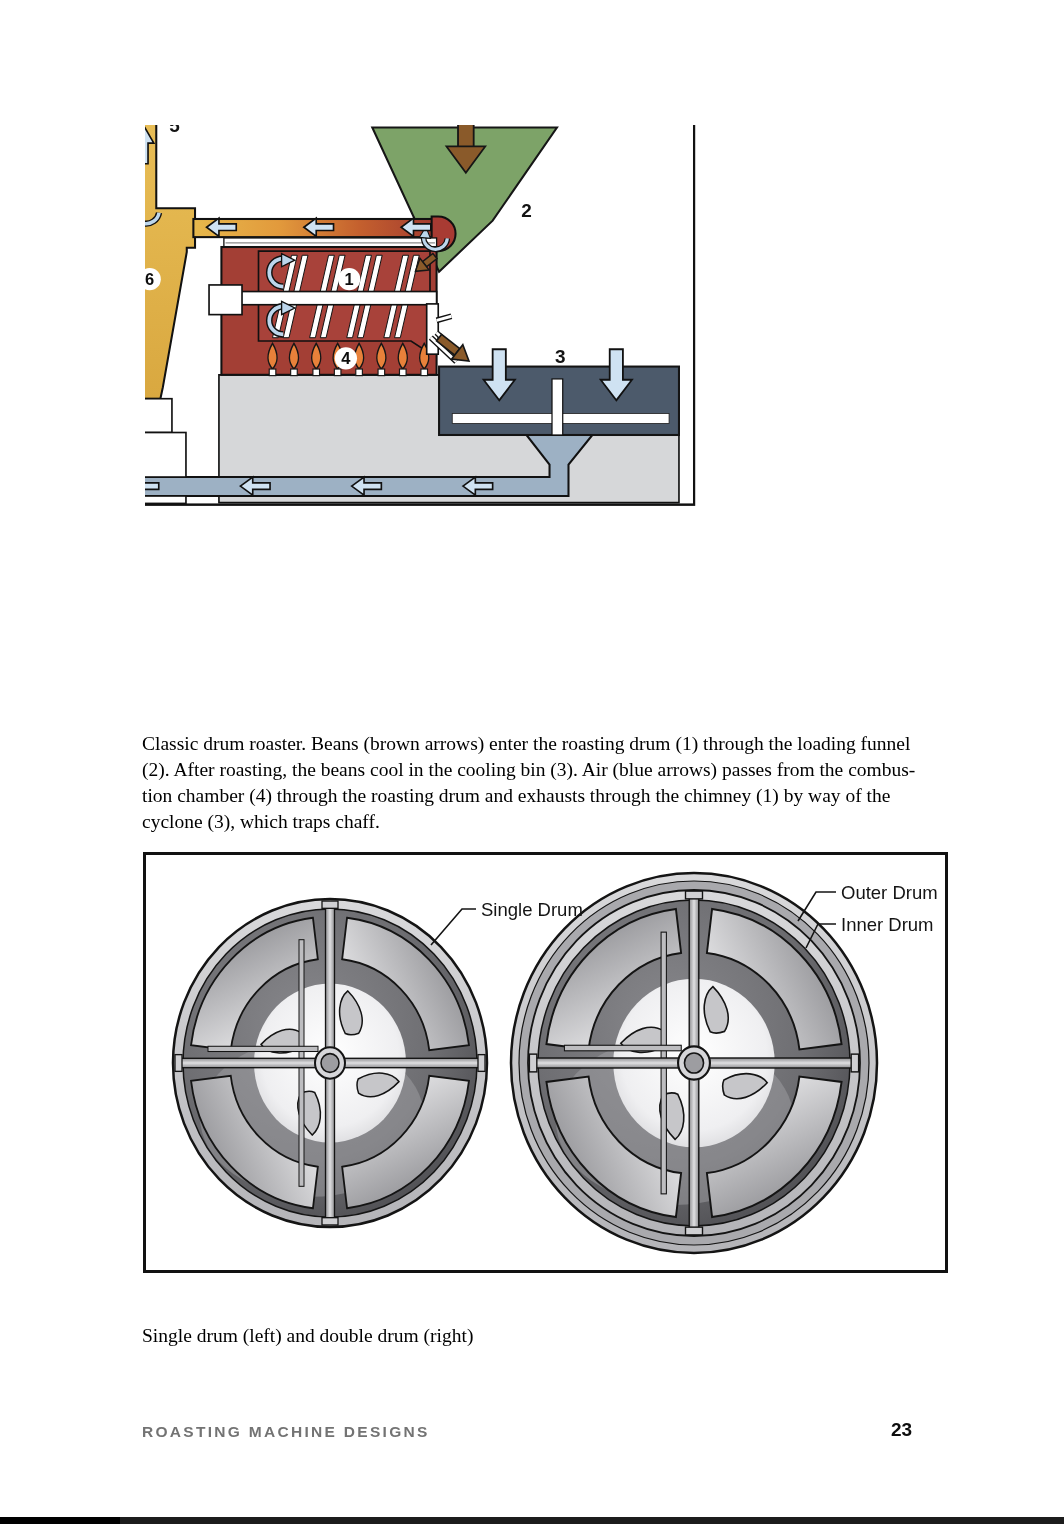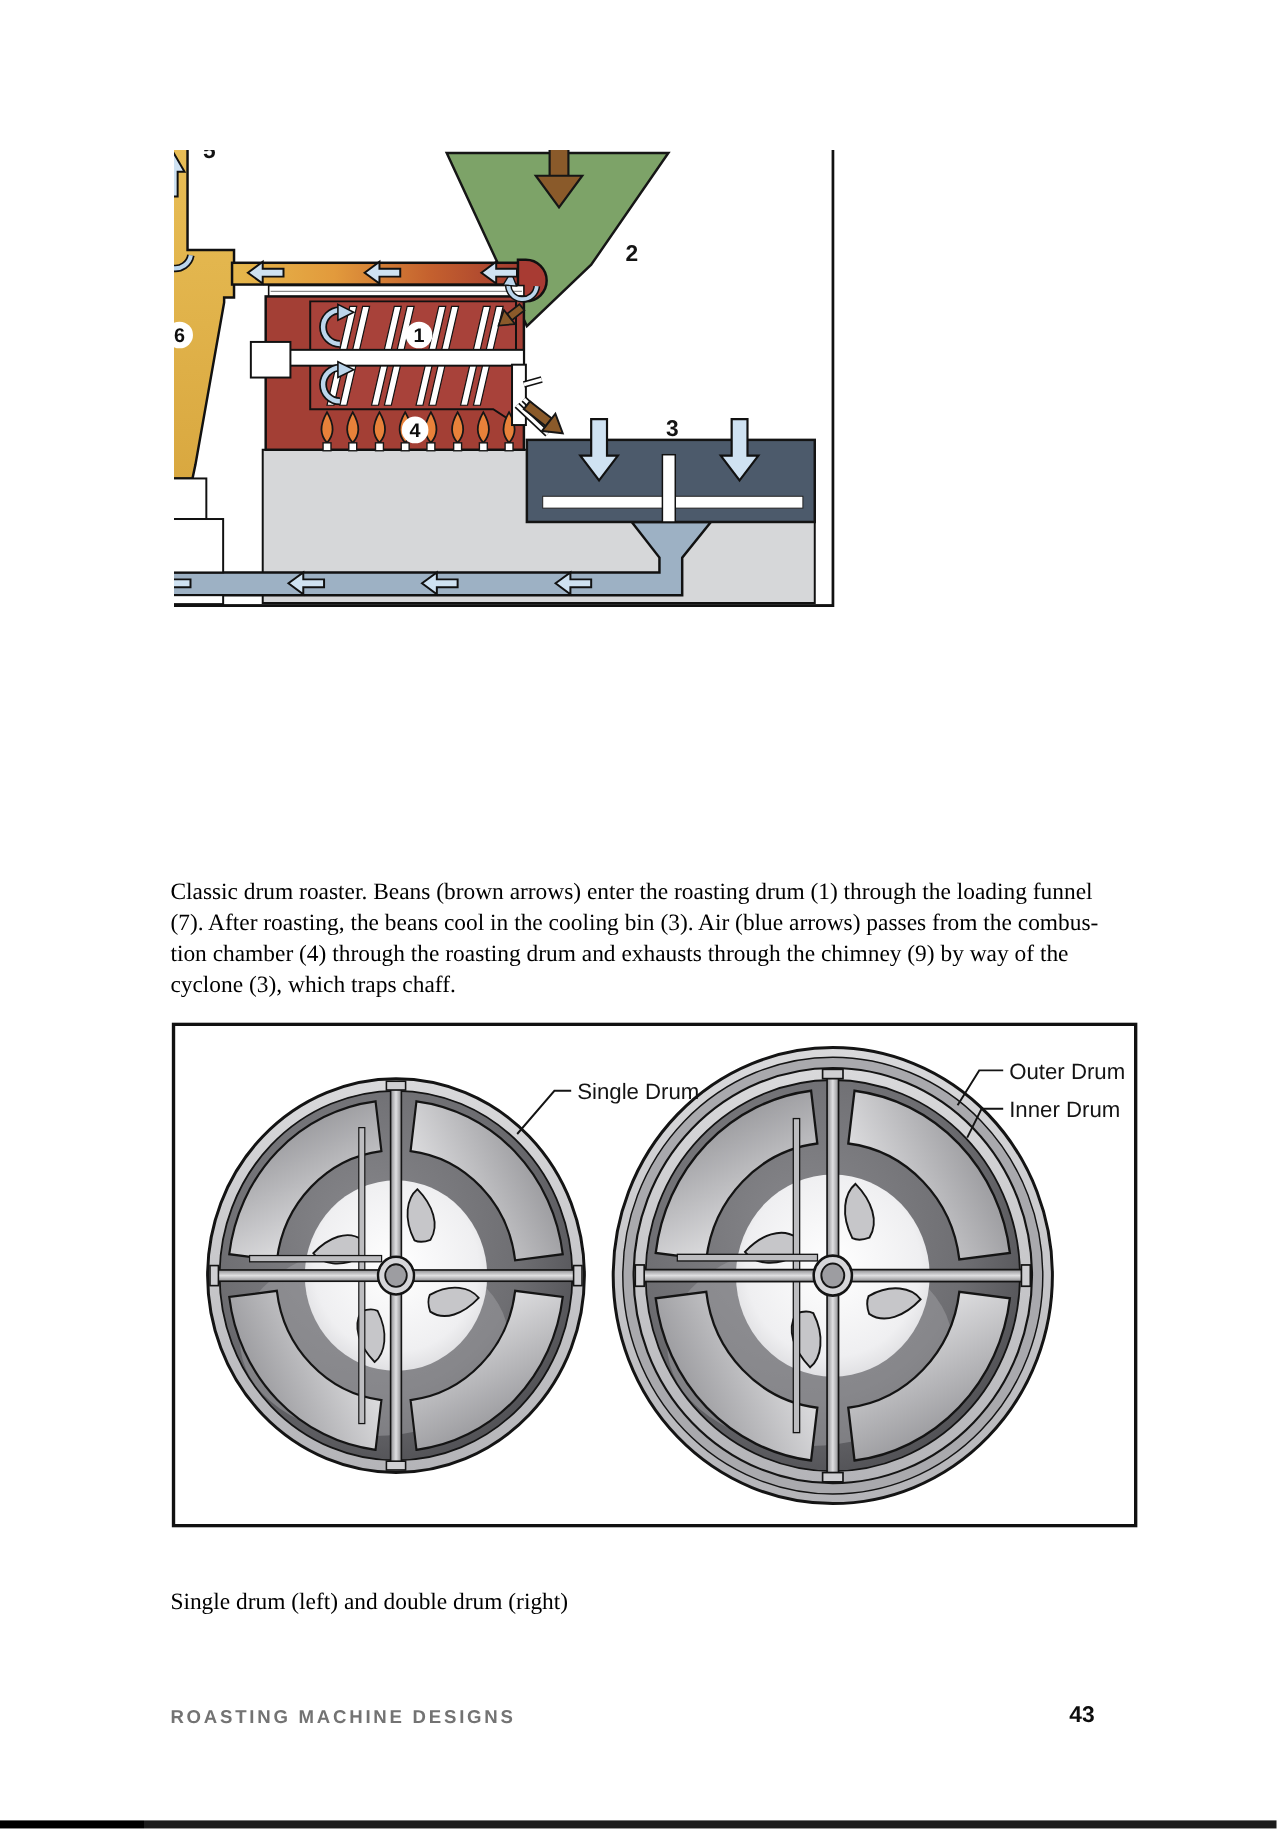--- a/index.html
+++ b/index.html
@@ -183,22 +183,22 @@
       <text class="fnum" x="283" y="444.5">6</text>
       <text class="flab" x="313" y="258">5</text>
       <text class="flab" x="740" y="362">2</text>
       <text class="flab" x="781" y="539">3</text>
     </g>
     </svg>
   </svg>
 
   <div class="caption" style="top:731px">
     <div>Classic drum roaster. Beans (brown arrows) enter the roasting drum (1) through the loading funnel</div>
-    <div>(7). After roasting, the beans cool in the cooling bin (3). Air (blue arrows) passes from the combus-</div>
-    <div>tion chamber (4) through the roasting drum and exhausts through the chimney (9) by way of the</div>
+    <div>(2). After roasting, the beans cool in the cooling bin (3). Air (blue arrows) passes from the combus-</div>
+    <div>tion chamber (4) through the roasting drum and exhausts through the chimney (1) by way of the</div>
     <div>cyclone (3), which traps chaff.</div>
   </div>
 
   <svg class="fig" style="left:143px;top:852px" width="805" height="421" viewBox="143 852 805 421">
     <defs>
       <radialGradient id="gInt" cx="0.42" cy="0.38" r="0.8">
         <stop offset="0" stop-color="#88888c"></stop>
           <stop offset="0.55" stop-color="#6e6e72"></stop>
         <stop offset="1" stop-color="#3d3d41"></stop>
       </radialGradient>
@@ -275,16 +275,16 @@
     <text class="dlab" x="481" y="916">Single Drum</text>
     <text class="dlab" x="841" y="899">Outer Drum</text>
     <text class="dlab" x="841" y="931">Inner Drum</text>
   </svg>
 
   <div class="caption" style="top:1323px">
     <div>Single drum (left) and double drum (right)</div>
   </div>
 
   <div class="footer-title">ROASTING MACHINE DESIGNS</div>
-  <div class="page-num">43</div>
+  <div class="page-num">23</div>
 
   <div class="bottom-bar"></div>
 </div>
 
 </body></html>

